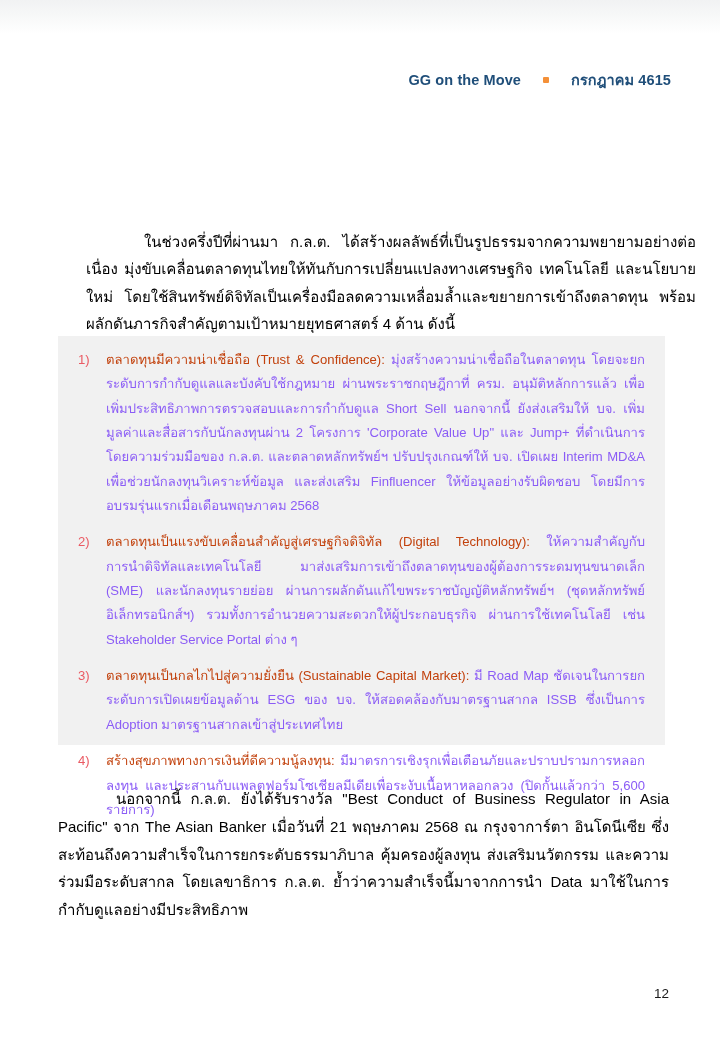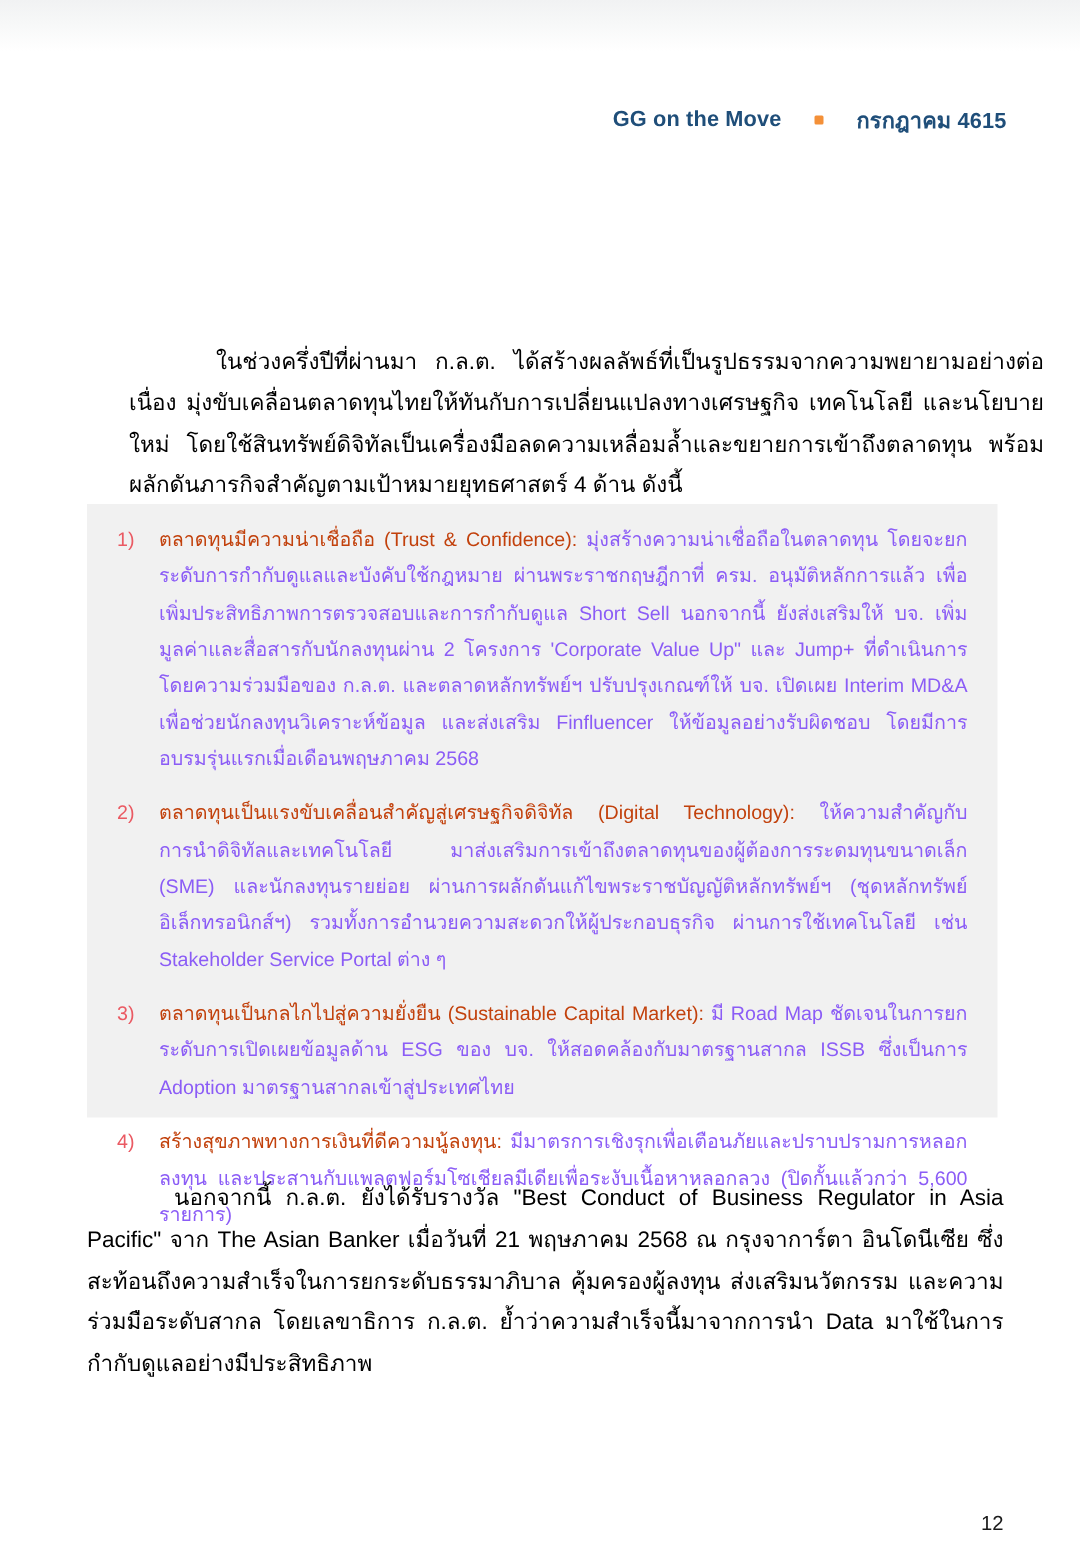--- a/index.html
+++ b/index.html
@@ -138,21 +138,20 @@
     text-indent: 58px;
   }
 
   
   .page-number {
     position: absolute;
     right: 51px;
     top: 986px;
     font-size: 13.5px;
     color: #1a1a1a;
-    margin-top: 22px;
   }
 </style>
 </head>
 <body>
 
 <div class="page">
 
   <div class="top-gradient"></div>
 
   <div class="running-header">

